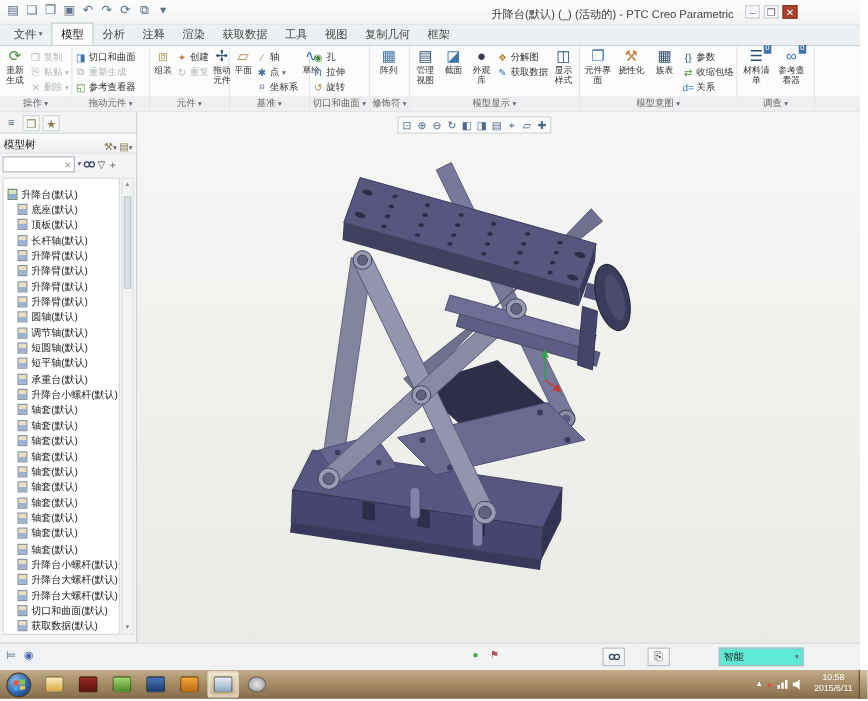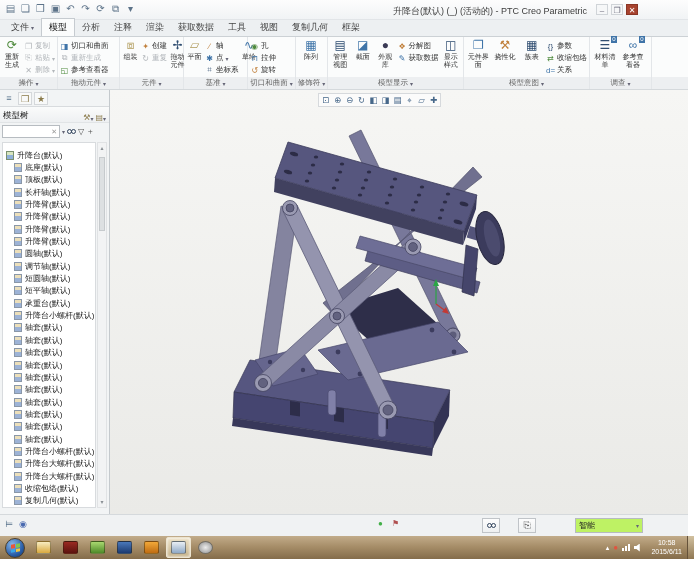--- a/index.html
+++ b/index.html
@@ -78,21 +78,21 @@
   background:linear-gradient(180deg,#f6f6f4,#eaeae7)}
 .gtoolbar{position:absolute;left:208px;top:3px;height:14px;display:flex;gap:1px;
   background:rgba(251,251,251,.92);border:1px solid #d6d9dc;padding:0 1px;align-items:center}
 .gbtn{width:11px;height:11px;font-size:8.5px;line-height:11px;text-align:center;color:#47688a}
 
 .statusbar{position:absolute;left:0;top:514px;width:688px;height:22px;background:#f0f2f3;
   border-top:1px solid #d5d9dc}
 .sb{position:absolute;top:4px;font-size:9px}
 .sbtn{position:absolute;top:3px;width:18px;height:15px;border:1px solid #c0c4c8;
   background:linear-gradient(#fdfdfd,#eef0f1);display:grid;place-items:center;font-size:9px;color:#444}
-.selfilter{position:absolute;left:575px;top:3px;width:68px;height:15px;background:#bef264;
+.selfilter{position:absolute;left:575px;top:3px;width:68px;height:15px;background:#5eead4;
   border:1px solid #b6bbc0;font-size:8px;color:#222;display:flex;align-items:center;padding:0 3px}
 .selfilter .sp{flex:1}
 
 .taskbar{position:absolute;left:0;top:536px;width:694px;height:23px;
   background:linear-gradient(180deg,#c2ac8a 0%,#a78e69 45%,#846c4a 100%);display:flex;align-items:center}
 .orb{width:20px;height:20px;border-radius:50%;margin:0 5px;flex:none;
   background:radial-gradient(circle at 35% 30%,#8ab8e8,#2a5ea8 62%,#173668);
   border:1px solid #4a3d2a;display:grid;place-items:center}
 .flag{width:9px;height:8px;display:grid;grid-template:1fr 1fr/1fr 1fr;gap:1px;transform:skewY(-8deg)}
 .flag i{display:block}
@@ -561,26 +561,26 @@
           <span>升降台大螺杆(默认)</span>
         </div>
 
         <div class="trow child">
           <span class="picon"></span>
           <span>升降台大螺杆(默认)</span>
         </div>
 
         <div class="trow child">
           <span class="picon"></span>
-          <span>收缩包络(默认)</span>
-        </div>
-
-        <div class="trow child">
-          <span class="picon"></span>
-          <span>复制几何(默认)</span>
+          <span>切口和曲面(默认)</span>
+        </div>
+
+        <div class="trow child">
+          <span class="picon"></span>
+          <span>获取数据(默认)</span>
         </div>
       </div>
   </div>
   <div class="vscroll">
     <span class="varr" style="top:1px">▴</span>
     <div class="vthumb"></div>
     <span class="varr" style="bottom:1px">▾</span>
   </div>
 </div>
 

